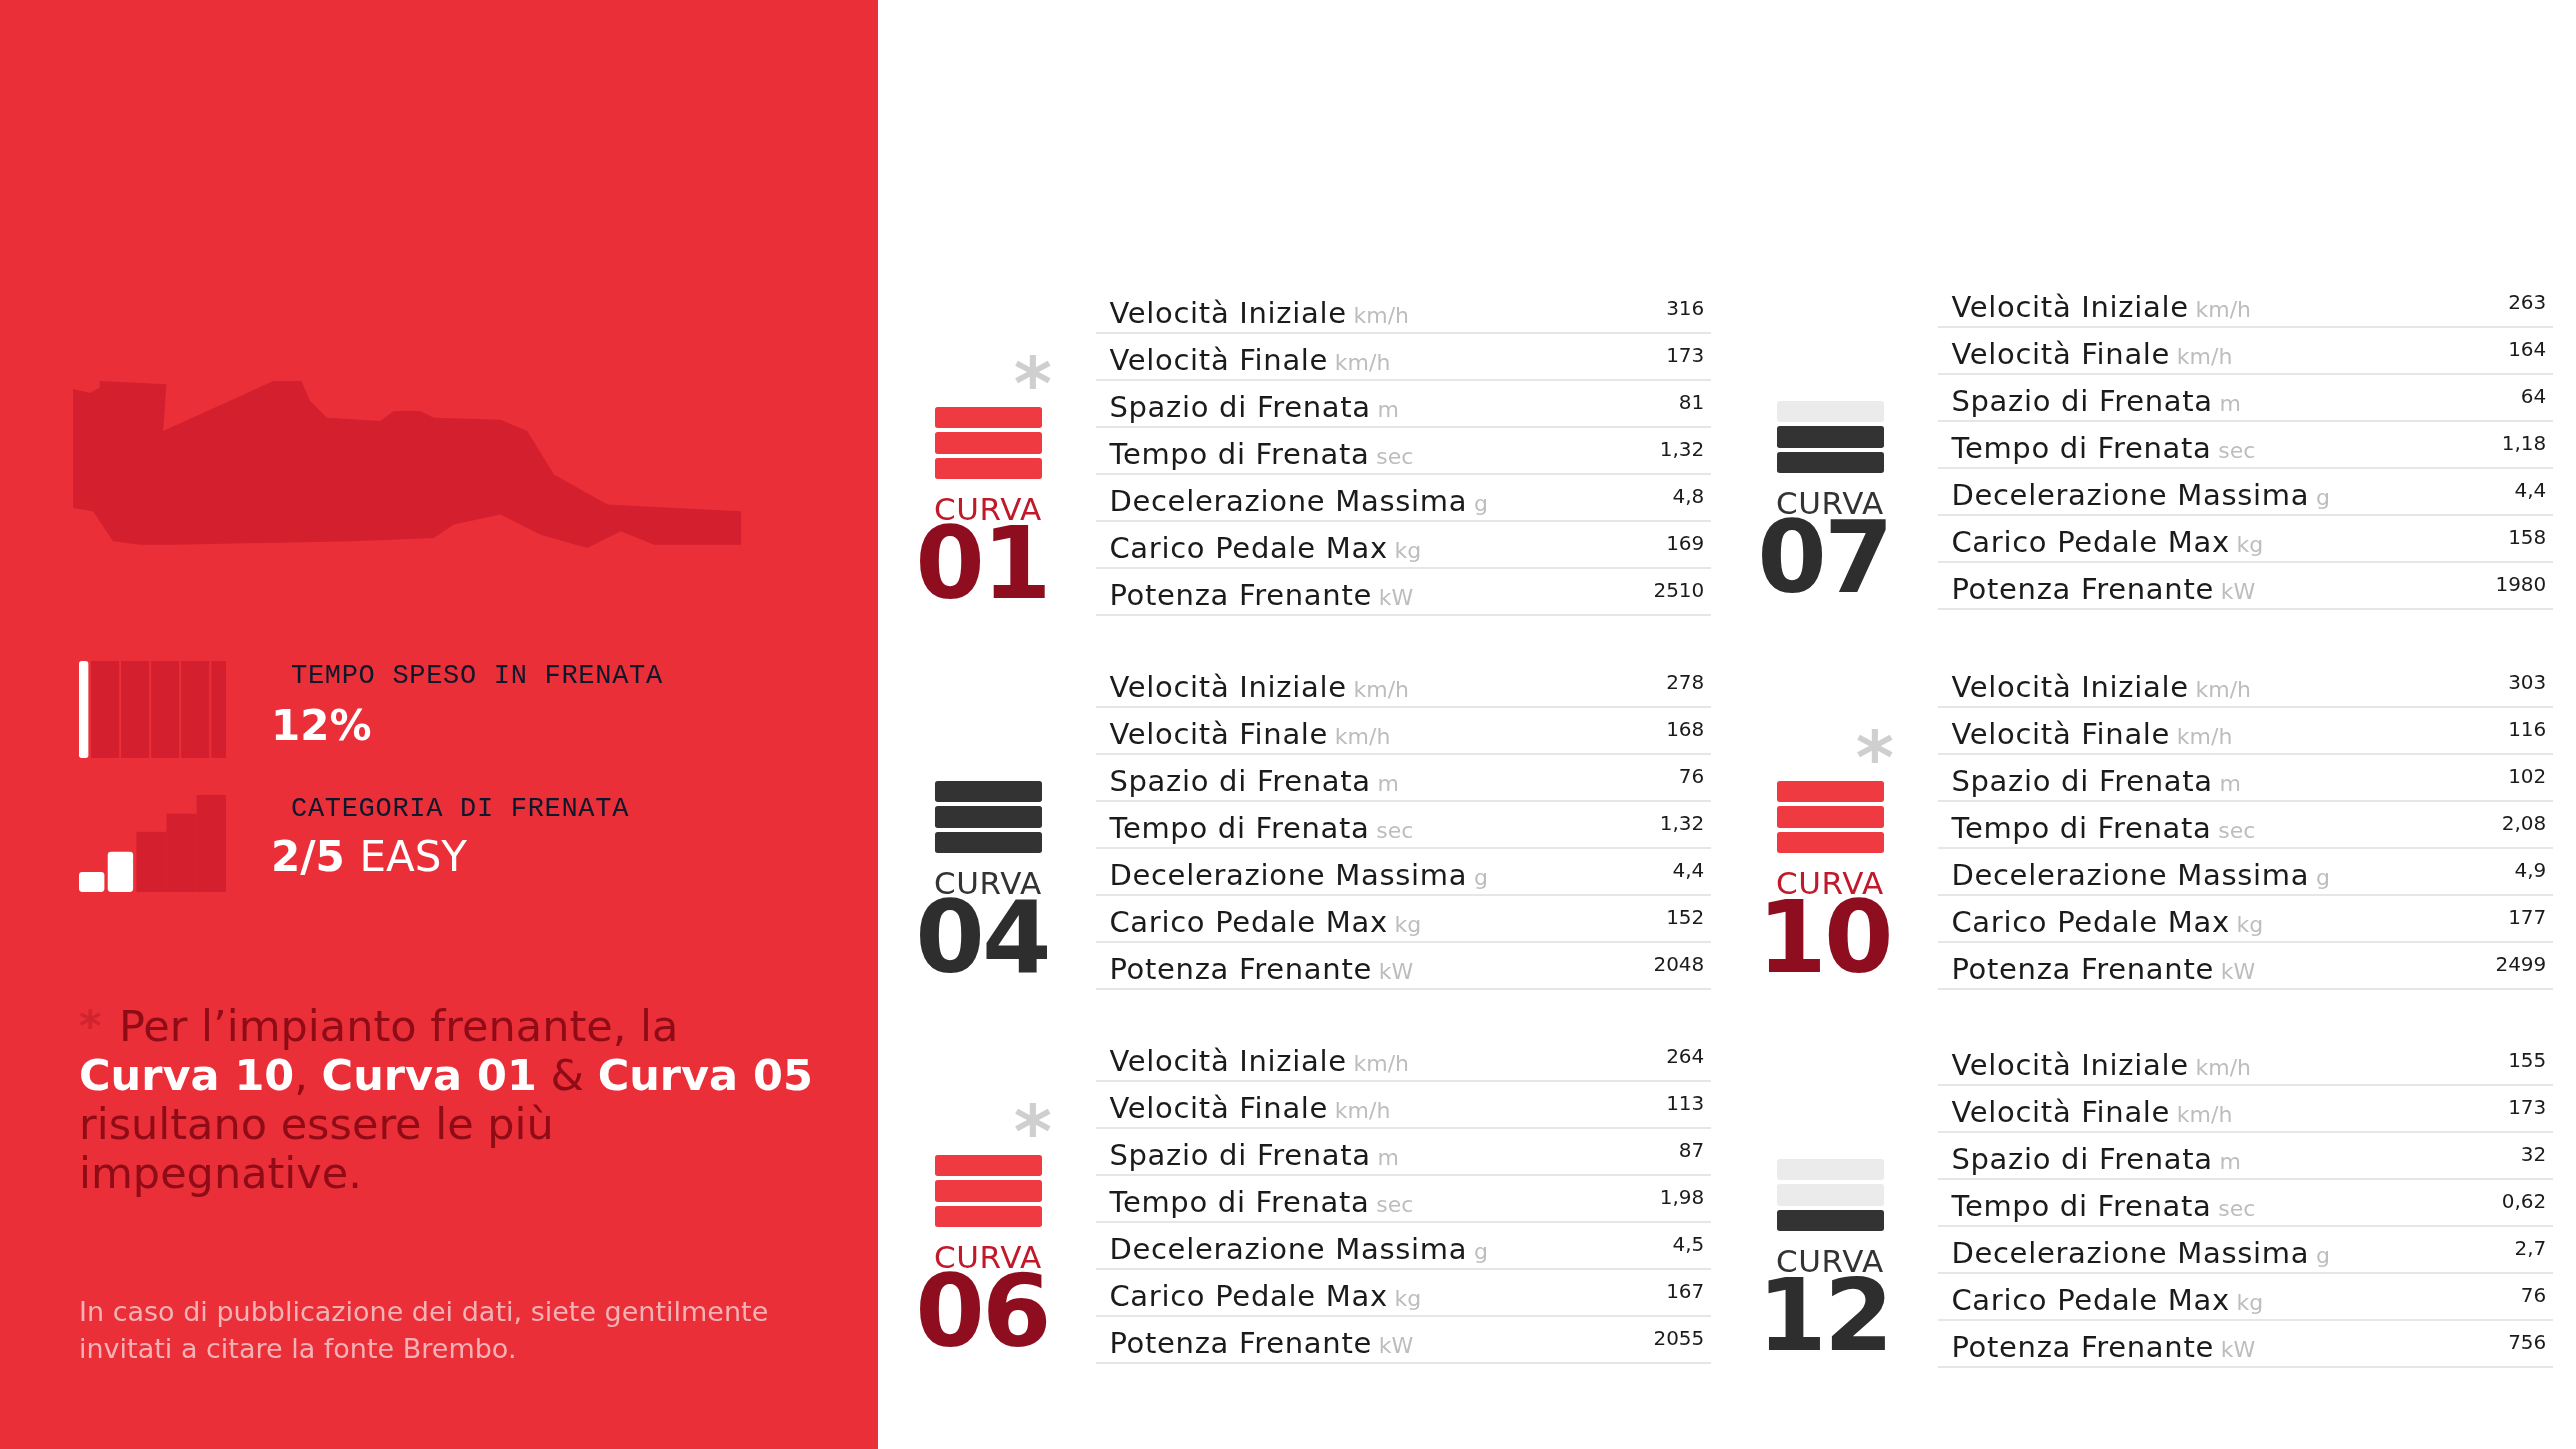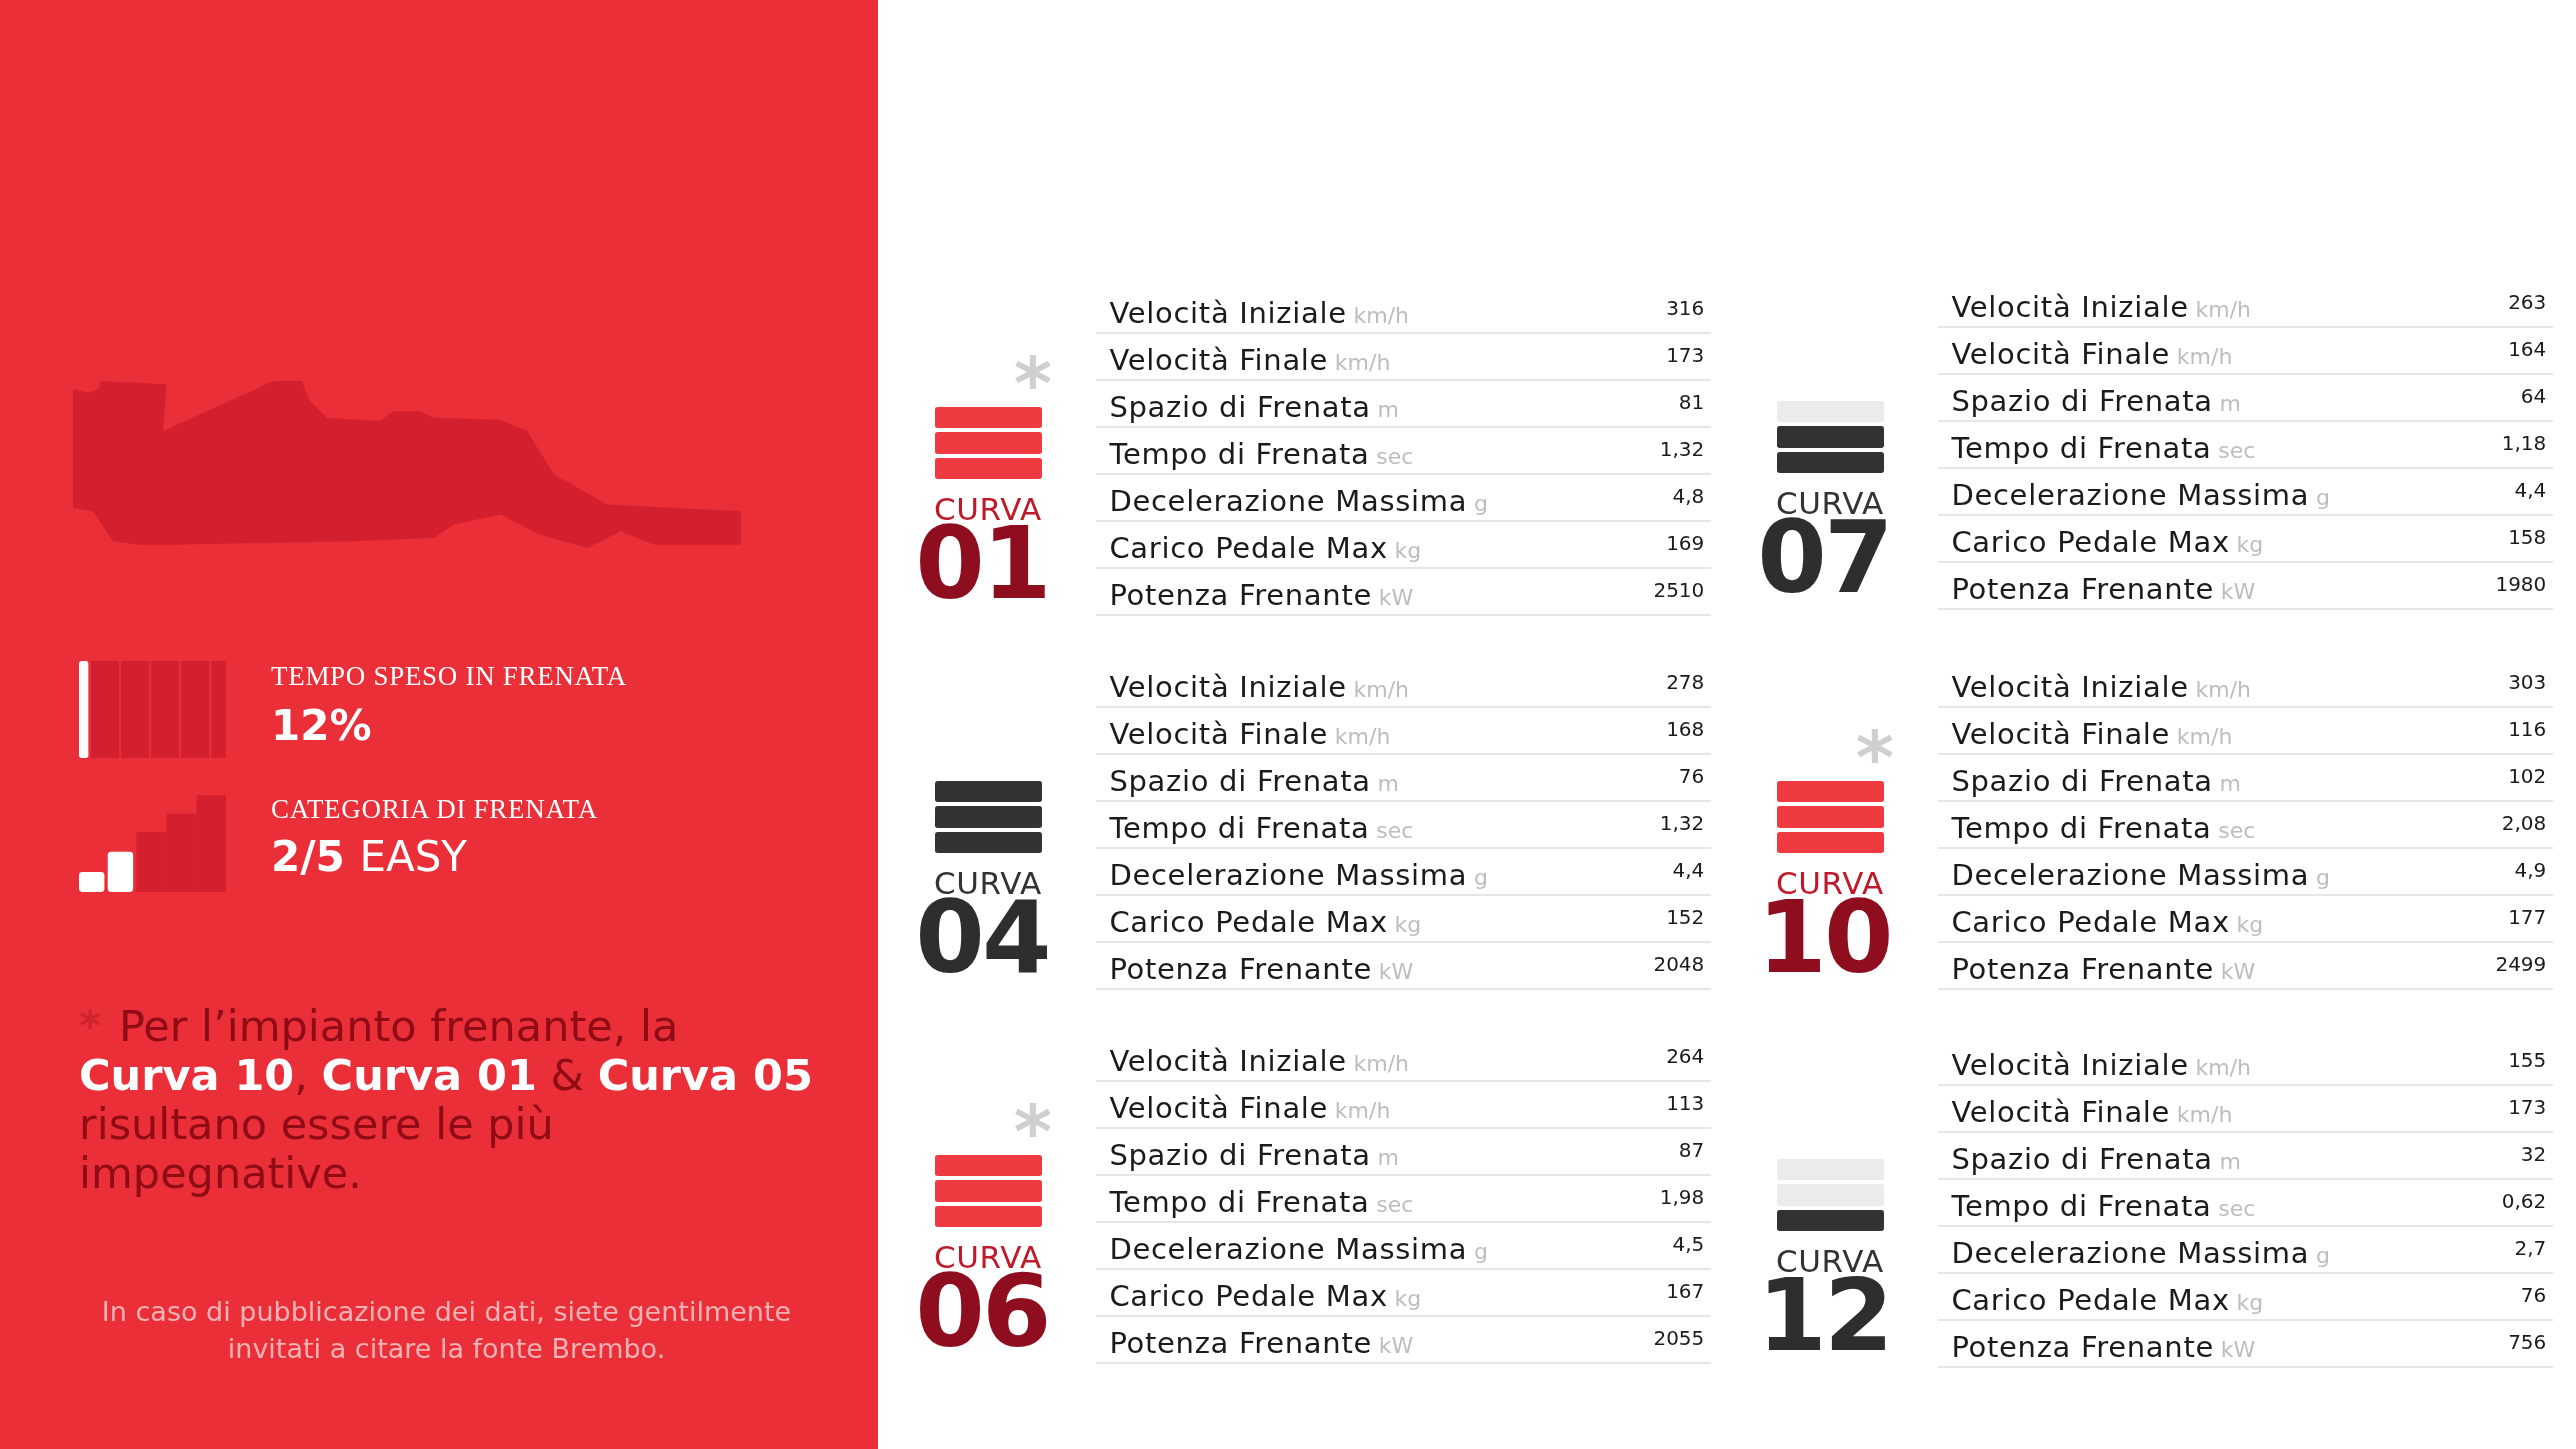--- a/index.html
+++ b/index.html
@@ -3,28 +3,28 @@
 <meta charset="utf-8">
 <style>
   * { box-sizing: border-box; margin: 0; padding: 0; }
   html, body { width: 2576px; height: 1449px; overflow: hidden; background: #ffffff; }
   body { position: relative; font-family: "DejaVu Sans", sans-serif; }
 
   
   .panel { position: absolute; left: 0; top: 0; width: 878px; height: 1449px; background: #ea2f39; }
   .car { position: absolute; left: 73px; top: 381px; width: 688px; height: 167px; }
   .stat-icon { position: absolute; }
-  .stat-label { position: absolute; color: #ffffff; font-size: 27px; letter-spacing: 0.7px; font-family: Liberation Serif, serif; }
+  .stat-label { position: absolute; color: #0f172a; font-size: 27px; letter-spacing: 0.7px; font-family: Liberation Mono, monospace; margin-left: 20px; }
   .stat-value { position: absolute; color: #ffffff; font-size: 42px; font-weight: bold; font-family: "DejaVu Sans", sans-serif; }
   .stat-value .light { font-weight: normal; }
 
   .note { position: absolute; left: 79px; top: 1002px; width: 735px; font-size: 43px; line-height: 49px; color: #8f0c16; }
   .note .hl { color: #ffffff; font-weight: bold; }
   .note .star { color: #d0252f; font-weight: bold; margin-right: 17.4px; }
-  .credit { position: absolute; left: 79px; top: 1293px; width: 735px; font-size: 27px; line-height: 37px; color: #f3b2b5; text-align: center; }
+  .credit { position: absolute; left: 79px; top: 1293px; width: 735px; font-size: 27px; line-height: 37px; color: #f3b2b5; }
 
   
   .curve { position: absolute; width: 802px; height: 361px; }
   .curve .badge { position: absolute; left: 0; top: 0; width: 167px; height: 361px; }
   .curve .asterisk { position: absolute; right: 37px; top: 60px; font-size: 73px; color: #cfcfcf; font-weight: bold; line-height: 1; }
   .curve .bars { position: absolute; right: 47px; top: 120px; width: 107px; }
   .curve .bar { width: 107px; height: 21.4px; border-radius: 2.7px; margin-bottom: 4px; }
   .curve .curva-label { position: absolute; right: 47px; top: 204px; font-size: 31px; letter-spacing: 0.7px; }
   .curve .curva-num { position: absolute; right: 40px; top: 227px; font-size: 100px; font-weight: bold; line-height: 1; letter-spacing: -2.7px; }
 

